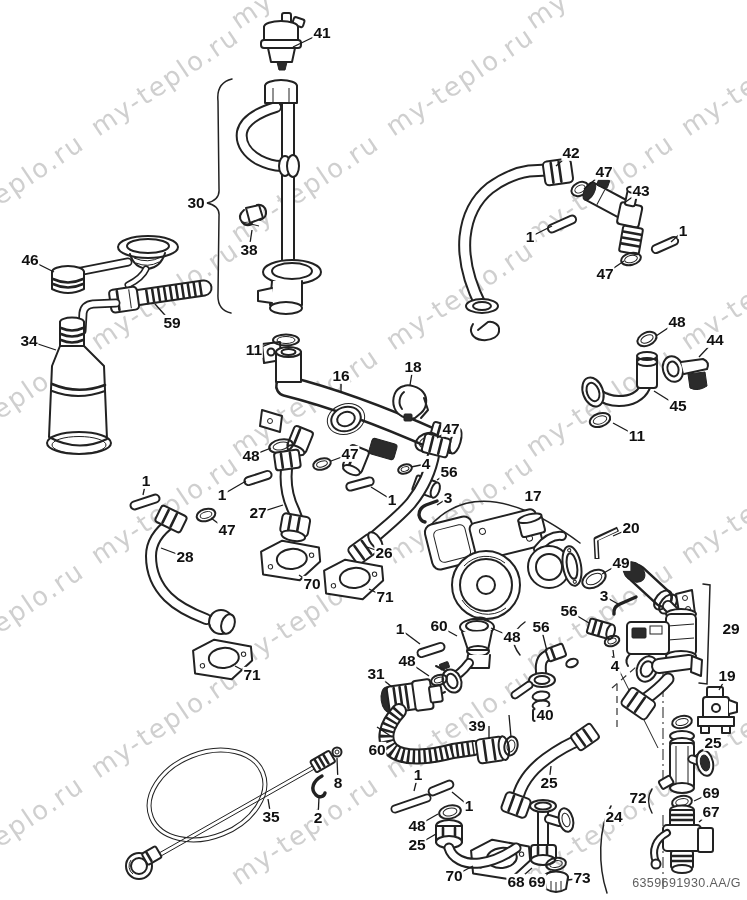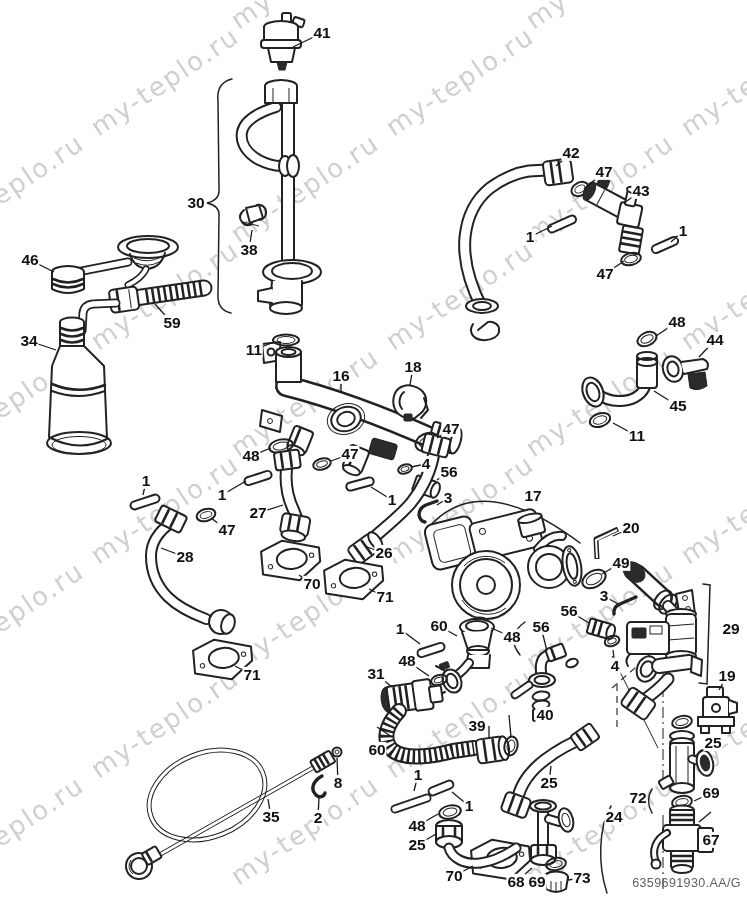--- a/index.html
+++ b/index.html
@@ -818,20 +818,20 @@
       <div class="co" style="left: 417px; top: 826px;">48</div>
       <div class="co" style="left: 417px; top: 845px;">25</div>
       <div class="co" style="left: 454px; top: 876px;">70</div>
       <div class="co" style="left: 516px; top: 882px;">68</div>
       <div class="co" style="left: 537px; top: 882px;">69</div>
       <div class="co" style="left: 582px; top: 878px;">73</div>
       <div class="co" style="left: 614px; top: 817px;">24</div>
       <div class="co" style="left: 638px; top: 798px;">72</div>
       <div class="co" style="left: 713px; top: 743px;">25</div>
       <div class="co" style="left: 711px; top: 793px;">69</div>
-      <div class="co" style="left: 711px; top: 812px; margin-top: 28px;">67</div>
+      <div class="co" style="left: 711px; top: 812px;">67</div>
       <div class="co" style="left: 271px; top: 817px;">35</div>
       <div class="co" style="left: 338px; top: 783px;">8</div>
       <div class="co" style="left: 318px; top: 818px;">2</div>
     </div>
 
   <div id="drawing-number">6359691930.AA/G</div>
 </div>
 
 </body></html>

